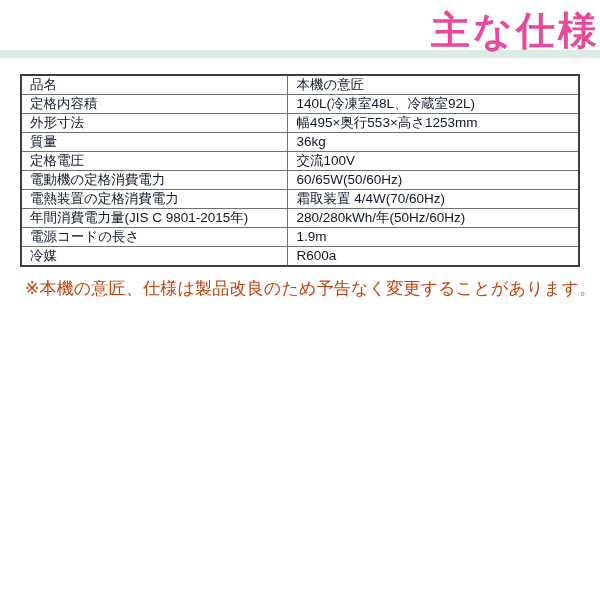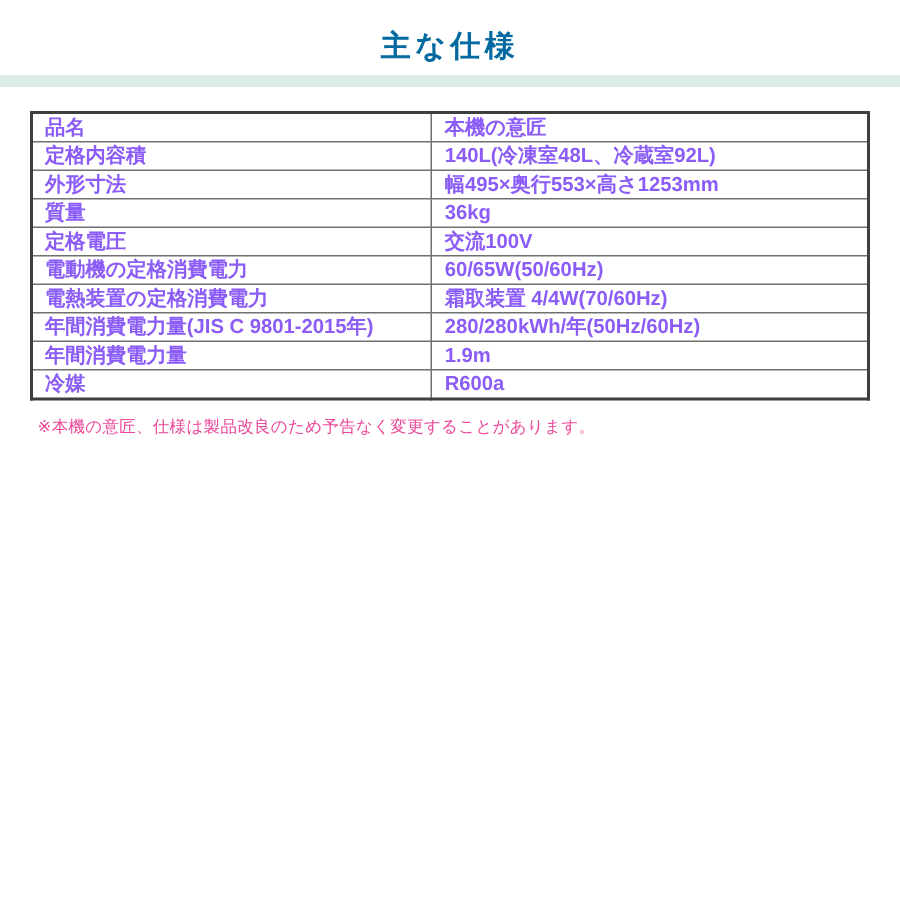--- a/index.html
+++ b/index.html
@@ -13,26 +13,26 @@
     width: 600px; height: 600px;
     background: #ffffff;
     overflow: hidden;
     font-family: "Liberation Sans", "DejaVu Sans", sans-serif;
     color: var(--text);
   }
   .page { position: relative; width: 600px; height: 600px; }
   .page-title {
     padding-top: 12px;
     height: 50px;
-    text-align: center;
-    font-size: 20px;
+    text-align: right;
+    font-size: 39px;
     font-weight: bold;
     letter-spacing: 3px;
     line-height: 38px;
-    color: #0369a1;
+    color: #ec4899;
   }
   .accent-bar {
     width: 600px;
     height: 8px;
     background: var(--accent);
   }
   .spec-table-wrap {
     margin: 16px 20px 0 20px;
   }
   table.spec-table {
@@ -42,29 +42,28 @@
     border: 2px solid var(--border_outer);
   }
   table.spec-table td {
     border: 1px solid var(--border_inner);
     height: 18px;
     font-size: 13.5px;
     line-height: 18px;
     padding: 0 4px 0 8px;
     white-space: nowrap;
     overflow: hidden;
-    color: #8b5cf6;
-    font-weight: bold;
+    color: #0f172a;
   }
   td.col-label { width: 266px; }
   td.col-value { width: 290px; }
   .footnote {
     margin: 10px 0 0 25px;
-    font-size: 11px;
-    color: #ec4899;
+    font-size: 17px;
+    color: #c2410c;
     letter-spacing: 0.2px;
   }
 </style>
 </head>
 <body>
 
 <div class="page">
 
   <div class="page-title">主な仕様</div>
 
@@ -99,21 +98,21 @@
         </tr>
         <tr>
           <td class="col-label">電熱装置の定格消費電力</td>
           <td class="col-value">霜取装置 4/4W(70/60Hz)</td>
         </tr>
         <tr>
           <td class="col-label">年間消費電力量(JIS C 9801-2015年)</td>
           <td class="col-value">280/280kWh/年(50Hz/60Hz)</td>
         </tr>
         <tr>
-          <td class="col-label">年間消費電力量</td>
+          <td class="col-label">電源コードの長さ</td>
           <td class="col-value">1.9m</td>
         </tr>
         <tr>
           <td class="col-label">冷媒</td>
           <td class="col-value">R600a</td>
         </tr>
       </tbody>
     </table>
   </div>
 

